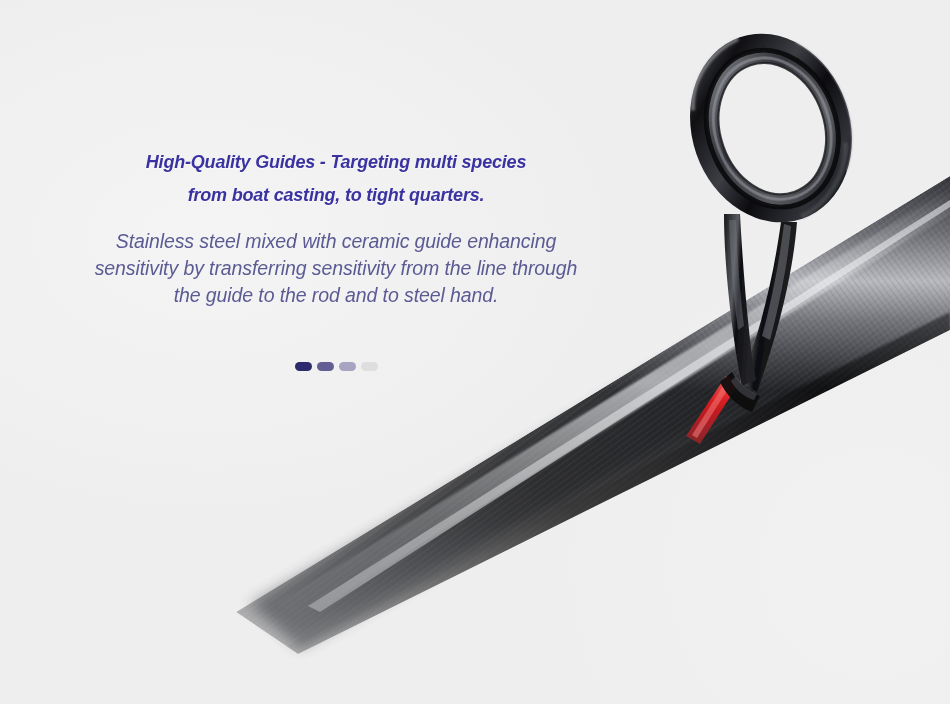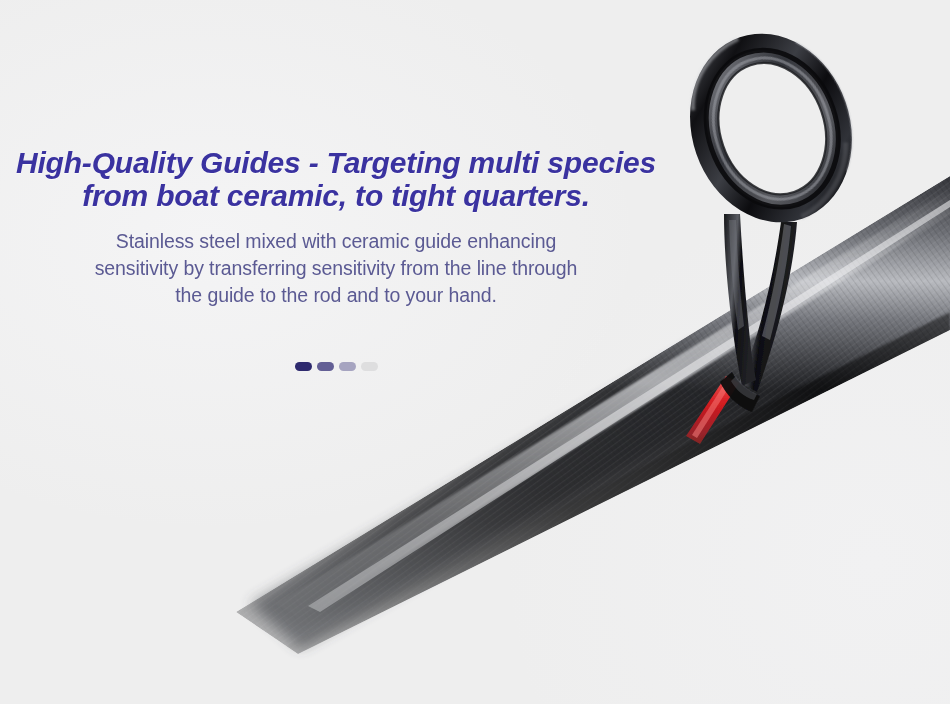--- a/index.html
+++ b/index.html
@@ -29,35 +29,36 @@
   
   .copy-block {
     position: absolute;
     left: 0;
     top: 146px;
     width: 672px;
     text-align: center;
   }
   .headline {
     margin: 0;
-    font-size: 30px;
+    font-size: 18px;
     line-height: 33px;
     font-weight: 700;
     font-style: italic;
     letter-spacing: -0.2px;
     color: #3a32a0;
     text-shadow: 0 1px 0 rgba(255,255,255,0.55);
   }
   .headline .ln1 { display: block; }
   .headline .ln2 { display: block; }
 
   .subcopy {
     margin: 16px 0 0 0;
     font-size: 19.5px;
     line-height: 27px;
+    font-style: italic;
     font-weight: 400;
     letter-spacing: -0.1px;
     color: #5b5a93;
   }
   .subcopy span { display: block; }
 
   
   .dots {
     position: absolute;
     left: 0;
@@ -230,26 +231,26 @@
         <path d="M-68,-42 C-60,-72 -32,-92 -2,-95" fill="none" stroke="#d3d5da" stroke-width="4" opacity="0.45" filter="url(#softBlur)"></path>
 
         <path d="M66,38 C56,70 28,90 0,94" fill="none" stroke="#6f7177" stroke-width="5" opacity="0.35" filter="url(#softBlur)"></path>
       </g>
     </svg>
   </div>
 
   <div class="copy-block">
     <h2 class="headline" style="color: rgb(58, 50, 160);">
       <span class="ln1">High-Quality Guides - Targeting multi species</span>
-      <span class="ln2">from boat ceramic, to tight quarters.</span>
+      <span class="ln2">from boat casting, to tight quarters.</span>
     </h2>
     <p class="subcopy" style="color: rgb(91, 90, 147);">
       <span>Stainless steel mixed with ceramic guide enhancing</span>
       <span>sensitivity by transferring sensitivity from the line through</span>
-      <span>the guide to the rod and to your hand.</span>
+      <span>the guide to the rod and to steel hand.</span>
     </p>
   </div>
 
   <div class="dots">
     <span class="dot s1" style="background: rgb(46, 42, 110);"></span>
     <span class="dot s2" style="background: rgb(99, 95, 149);"></span>
     <span class="dot s3" style="background: rgb(166, 164, 192);"></span>
     <span class="dot s4" style="background: rgb(222, 222, 223);"></span>
   </div>
 

